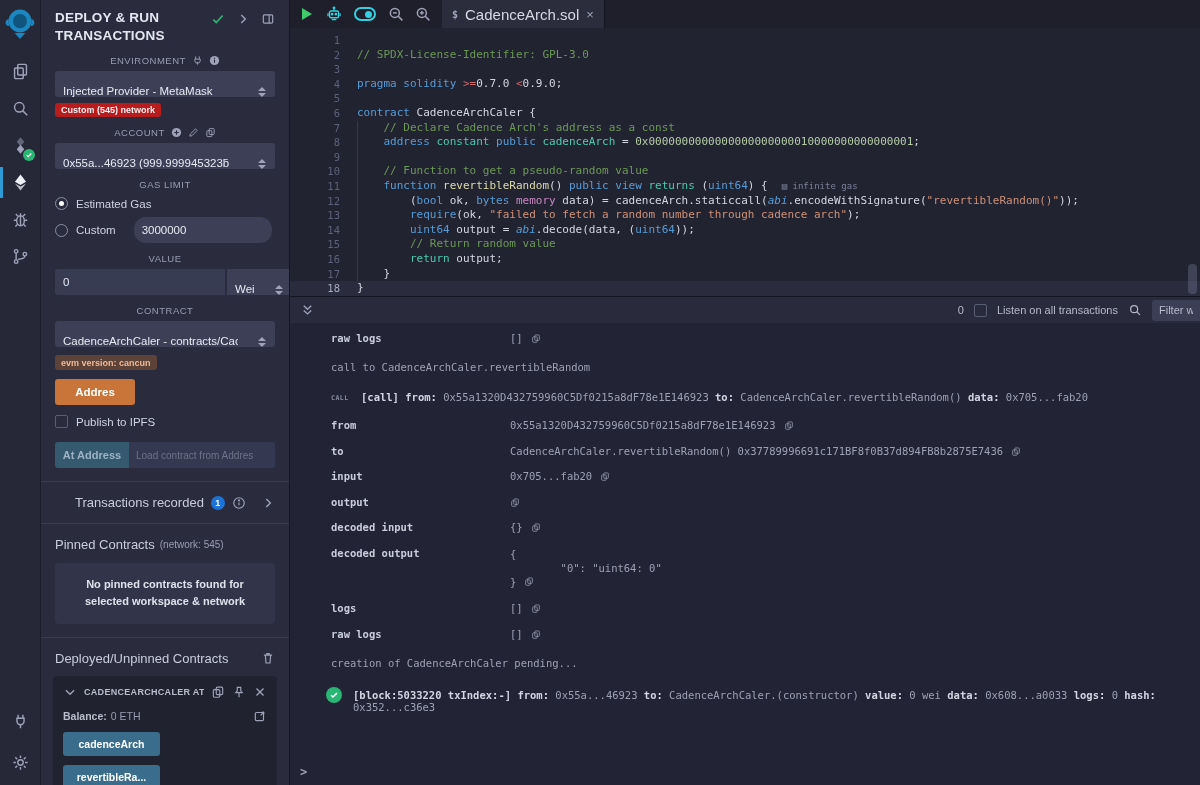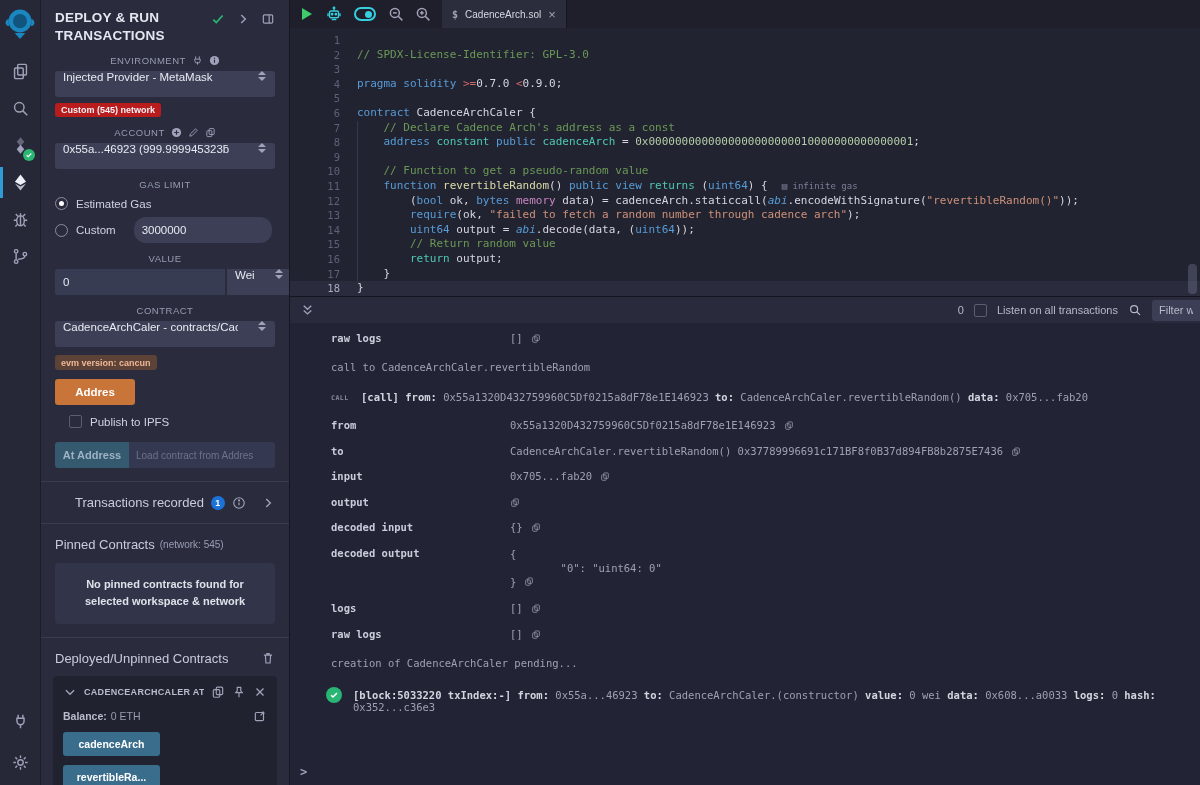--- a/index.html
+++ b/index.html
@@ -22,38 +22,38 @@
   
   .sidepanel { width:249px; background:#2a2c3e; border-right:1px solid #15161f; padding:0 14px; overflow:hidden; position:relative; font-size:12px; color:#d6d8e4; }
   .sp-titlerow { display:flex; align-items:flex-start; padding-top:9px; margin-bottom:8px; }
   .sp-title { font-size:13.5px; font-weight:bold; color:#e4e6f0; letter-spacing:.2px; width:140px; line-height:1.35; }
   .sp-title-icons { margin-left:auto; display:flex; gap:11px; align-items:center; padding-top:3px; }
   .mi { width:14px; height:14px; display:inline-flex; color:#9fa2b8; cursor:pointer; flex:none; }
   .mi svg { width:100%; height:100%; }
   .mi.green { color:#2bb673; }
   .sp-label { font-size:9.5px; color:#989cb1; letter-spacing:.5px; margin:10px 0 5px; display:flex; align-items:center; gap:6px;justify-content:center; }
   .sp-label .mi { width:11px; height:11px; }
-  .field { height:26px; background:#3c3f55; border-radius:3px; display:flex; align-items:flex-start; padding:0 8px; font-size:11.5px; color:#e8eaf2; cursor:pointer;gap:19px; }
+  .field { height:26px; background:#3c3f55; border-radius:3px; display:flex; align-items:flex-end; padding:0 8px; font-size:11.5px; color:#e8eaf2; cursor:pointer;gap:19px; }
   .field .fval { flex:1; white-space:nowrap; overflow:hidden; }
   .updown { width:10px; display:flex; flex-direction:column; align-items:center; gap:2px; flex:none; }
   .updown i { width:0; height:0; border-left:4px solid transparent; border-right:4px solid transparent; }
   .updown .up { border-bottom:4px solid #9fa2b8; }
   .updown .dn { border-top:4px solid #9fa2b8; }
   .net-badge { display:inline-block; margin-top:6px; background:#b91c1c; color:#f0f1f6; font-size:9px; font-weight:bold; padding:2px 6px; border-radius:3px; }
   .radio-row { display:flex; align-items:center; gap:8px; margin:7px 0; }
   .radio { width:13px; height:13px; border-radius:50%; border:1.5px solid #8a8da0; flex:none; display:flex; align-items:center; justify-content:center; cursor:pointer; }
   .radio.sel::after { content:""; width:5px; height:5px; border-radius:50%; background:#fff; }
   .radio-label { font-size:11.5px; color:#cfd2e0; }
   .gas-input { width:138px; height:26px; margin-left:10px; background:#3c3f55; border:none; border-radius:12px; color:#e8eaf2; font-size:11.5px; padding:0 8px; font-family:"Liberation Sans",sans-serif; }
   .value-row { display:flex; gap:2px; }
   .value-input { flex:1; height:26px; background:#383c52; border:none; border-radius:3px 0 0 3px; color:#e8eaf2; font-size:11.5px; padding:0 8px; font-family:"Liberation Sans",sans-serif; }
   .unit-box { width:66px; border-radius:0 3px 3px 0; }
   .evm-badge { display:inline-block; margin-top:8px; background:#5c4237; color:#efb896; font-size:9px; font-weight:bold; padding:2.5px 6px; border-radius:3px; }
   .deploy-btn { display:block; margin-top:9px; width:80px; height:26px; background:#c97539; border:none; border-radius:3px; color:#fff; font-weight:bold; font-size:11.5px; cursor:pointer; font-family:"Liberation Sans",sans-serif; }
-  .cb-row { display:flex; align-items:center; gap:8px; margin-top:10px;margin-left:14px; }
+  .cb-row { display:flex; align-items:center; gap:8px; margin-top:10px; }
   .cbox { width:13px; height:13px; border:1.5px solid #5a5e73; border-radius:2px; background:transparent; cursor:pointer; flex:none; }
   .cb-label { font-size:11.5px; color:#cfd2e0; }
   .ataddr-row { display:flex; margin-top:14px; }
   .ataddr-btn { width:90px; height:26px; background:#35596f; border:none; border-radius:3px 0 0 3px; color:#9db3c3; font-weight:bold; font-size:11px; cursor:pointer; font-family:"Liberation Sans",sans-serif; }
   .ataddr-input { flex:1; height:26px; background:#343850; border:none; border-radius:0 3px 3px 0; color:#cfd2e0; font-size:10px; padding:0 7px; font-family:"Liberation Sans",sans-serif; }
   .ataddr-input::placeholder { color:#6f7389; }
   .divider { height:1px; background:#3a3d50; margin:13px -14px; }
   .tx-row { display:flex; align-items:center; gap:7px; cursor:pointer; }
   .tx-label { font-size:13px; color:#c9ccdb;margin-left:20px; }
   .count-badge { width:14px; height:14px; border-radius:50%; background:#1c72d6; color:#fff; font-size:9px; font-weight:bold; display:flex; align-items:center; justify-content:center; }
@@ -76,21 +76,21 @@
   .toolbar { height:28px; background:#1e1f2a; display:flex; align-items:stretch; flex:none; }
   .tb-icons { display:flex; align-items:center; gap:9px; padding:0 10px 0 12px; }
   .play { width:0; height:0; border-top:6px solid transparent; border-bottom:6px solid transparent; border-left:10px solid #3fca6b; cursor:pointer; margin-right:4px; }
   .tb-ico { width:18px; height:18px; color:#35cfe0; cursor:pointer; display:flex; }
   .tb-ico.grey { color:#9fa2b8; }
   .tb-ico svg { width:100%; height:100%; }
   .toggle { width:22px; height:14px; border:2px solid #35cfe0; border-radius:8px; position:relative; cursor:pointer; margin:0 2px; }
   .toggle::after { content:""; position:absolute; right:2px; top:1.5px; width:7px; height:7px; border-radius:50%; background:#35cfe0; }
   .tab { display:flex; align-items:center; gap:7px; background:#2b2d3c; padding:0 10px; border-right:1px solid #15161f; cursor:pointer; }
   .tab-ico { color:#9fa2b8; font-size:10px; font-weight:bold; font-family:"DejaVu Sans Mono",monospace; }
-  .tab-label { font-size:10px; color:#d6d8e4; }
+  .tab-label { font-size:15px; color:#d6d8e4; }
   .tab-close { color:#9fa2b8; font-size:13px; cursor:pointer; line-height:1; }
 
   .editor { position:relative; height:268px; background:#222331; overflow:hidden; padding-top:5px; flex:none; }
   .cl { display:flex; height:14.6px; line-height:14.6px; font-family:"DejaVu Sans Mono",monospace; font-size:11px; position:relative; }
   .cl .ln { width:50px; text-align:right; padding-right:0; color:#5d617a; font-size:10.5px; flex:none; }
   .cl .lt { white-space:pre; margin-left:17px; color:#d4d6e0; }
   .cl.active { background:rgba(130,140,190,.09); }
   .cl.active .ln { color:#a8acc4; }
   .cl .guide { position:absolute; left:67px; top:0; bottom:0; width:1px; background:#343752; }
   .c-pl{color:#d4d6e0} .c-cm{color:#6a9955} .c-kw{color:#569cd6} .c-ty{color:#4ec9b0}

